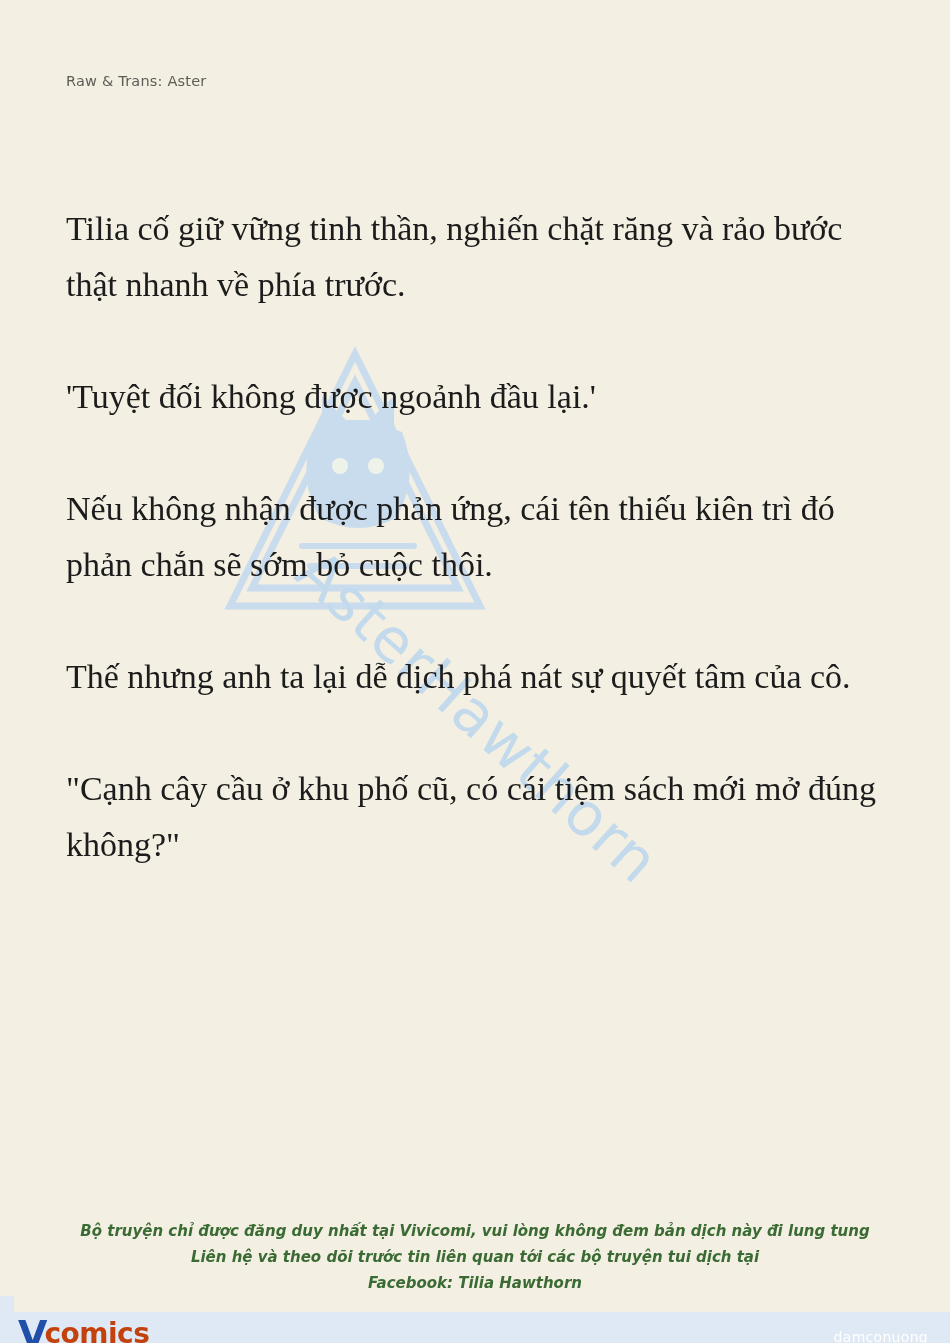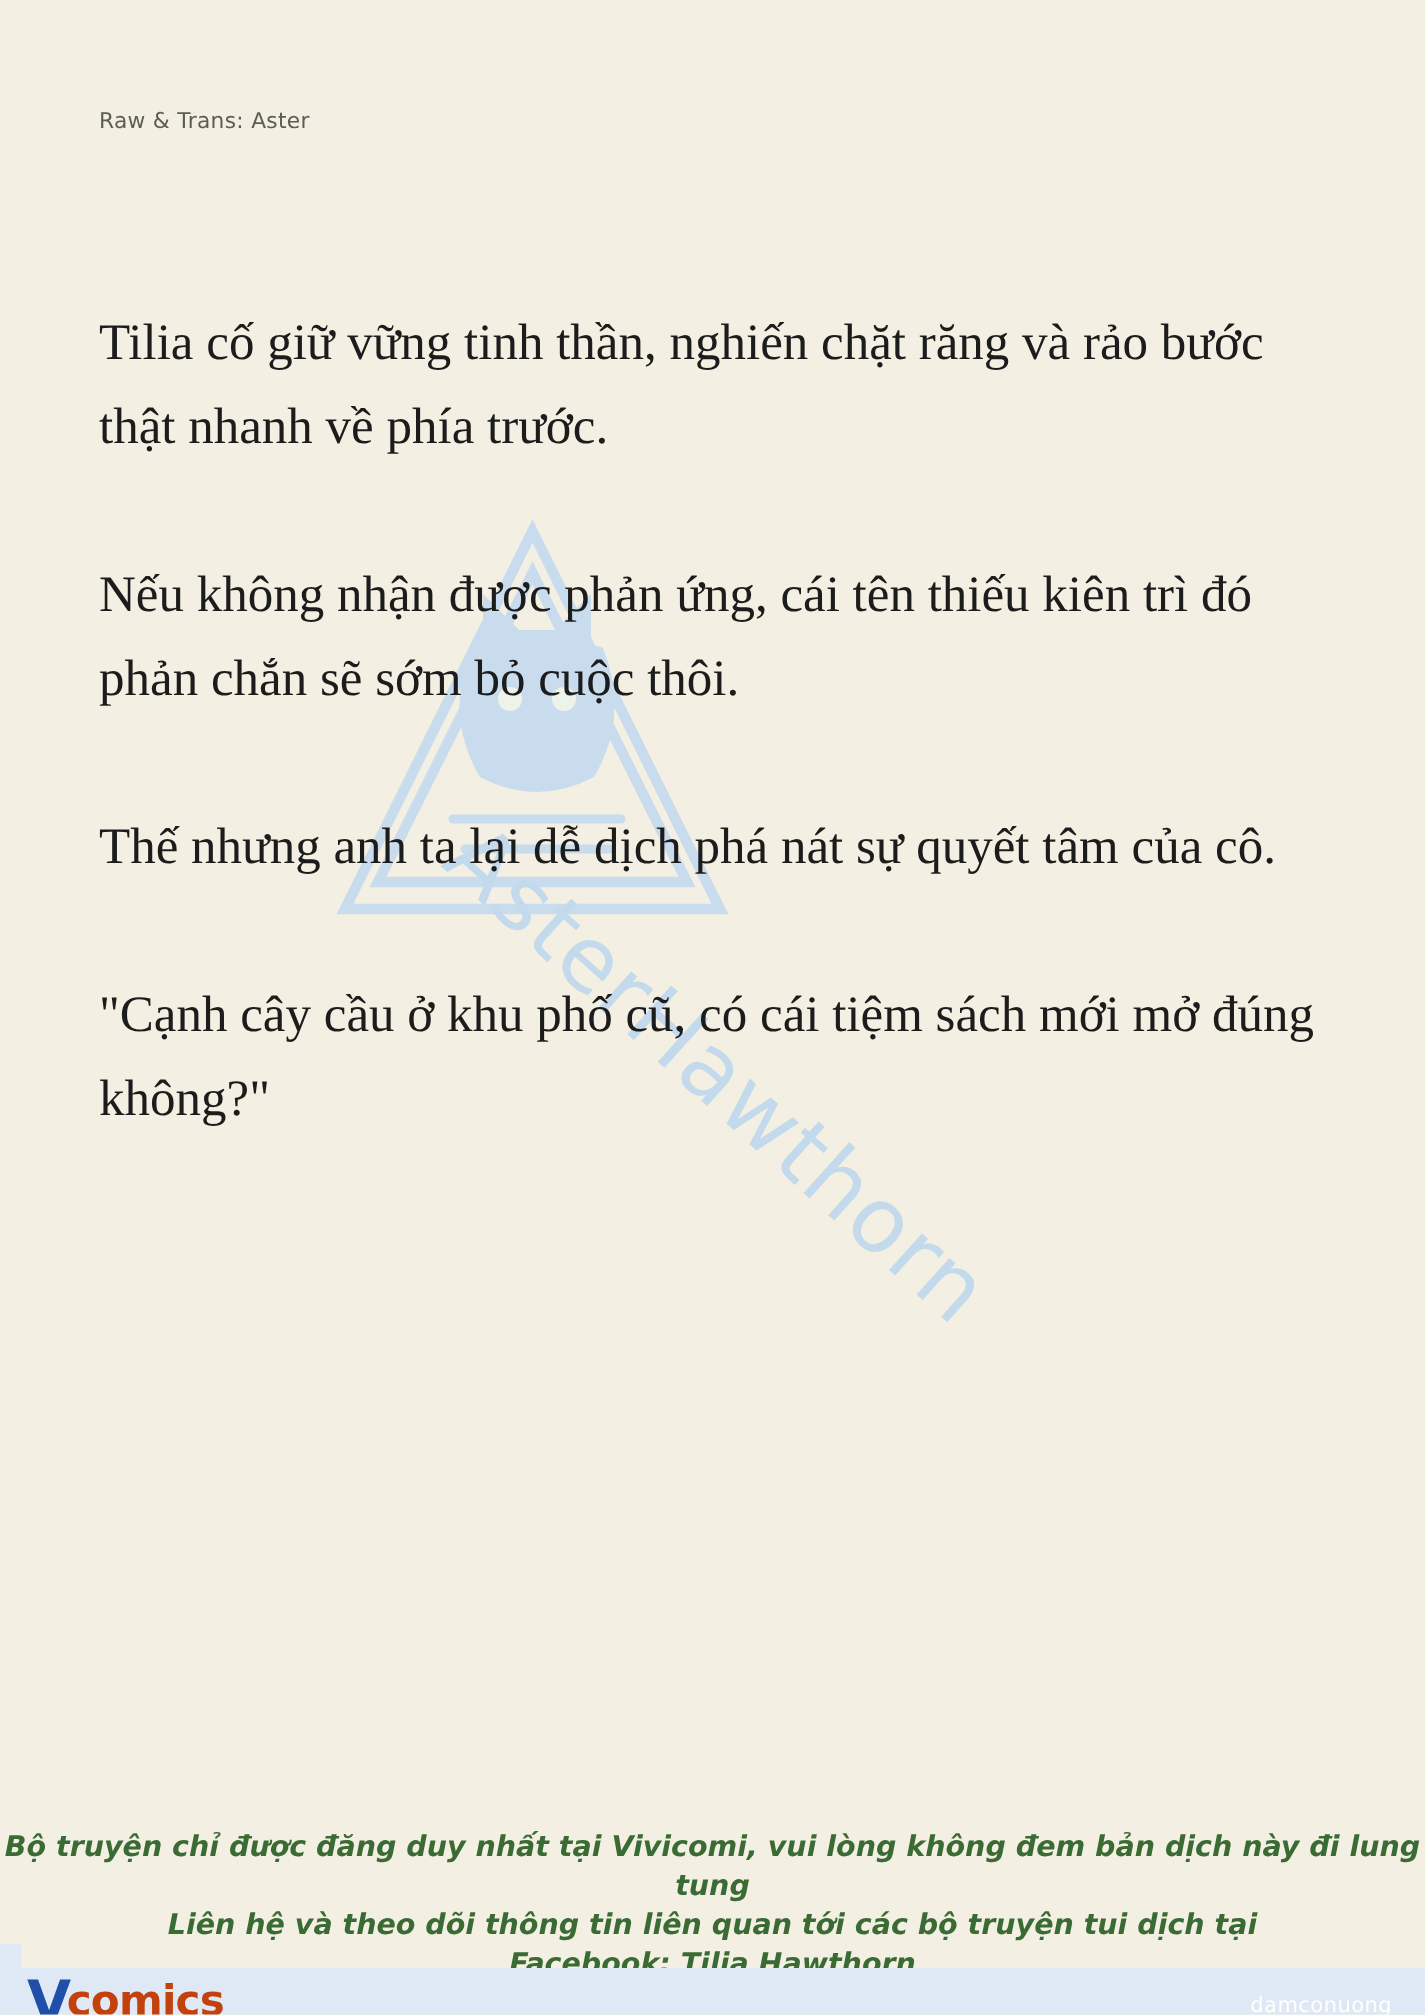--- a/index.html
+++ b/index.html
@@ -88,21 +88,21 @@
 
   .footer-note {
     position: absolute;
     left: 0;
     top: 1202px;
     width: 950px;
     text-align: center;
     font-family: "DejaVu Sans", sans-serif;
     font-weight: bold;
     font-style: italic;
-    font-size: 19px;
+    font-size: 15px;
     line-height: 26px;
     color: #3b6b34;
   }
 
   .bottom-bar {
     position: absolute;
     left: 0;
     bottom: 0;
     width: 950px;
     height: 47px;
@@ -168,28 +168,29 @@
       <g fill="none" stroke="#c9dcee" stroke-width="6" stroke-linecap="round">
         <path d="M92 210 h112"></path>
         <path d="M100 230 h96"></path>
       </g>
     </svg>
     <div class="wm-text">AsterHawthorn</div>
   </div>
 
   <div class="body-text">
     <p class="para">Tilia cố giữ vững tinh thần, nghiến chặt răng và rảo bước thật nhanh về phía trước.</p>
+    <p class="para">'Tuyệt đối không được ngoảnh đầu lại.'</p>
     <p class="para">Nếu không nhận được phản ứng, cái tên thiếu kiên trì đó phản chắn sẽ sớm bỏ cuộc thôi.</p>
     <p class="para">Thế nhưng anh ta lại dễ dịch phá nát sự quyết tâm của cô.</p>
     <p class="para">"Cạnh cây cầu ở khu phố cũ, có cái tiệm sách mới mở đúng không?"</p>
   </div>
 
   <div class="footer-note">
     <div>Bộ truyện chỉ được đăng duy nhất tại Vivicomi, vui lòng không đem bản dịch này đi lung tung</div>
-    <div>Liên hệ và theo dõi thông tin liên quan tới các bộ truyện tui dịch tại</div>
+    <div>Liên hệ và theo dõi trước tin liên quan tới các bộ truyện tui dịch tại</div>
     <div>Facebook: Tilia Hawthorn</div>
   </div>
 
   <div class="bottom-bar">
     <div class="brand">
       <span class="brand-v">V</span>
       <span class="brand-rest">comics</span>
     </div>
     <div class="bottom-right">damconuong</div>
   </div>

